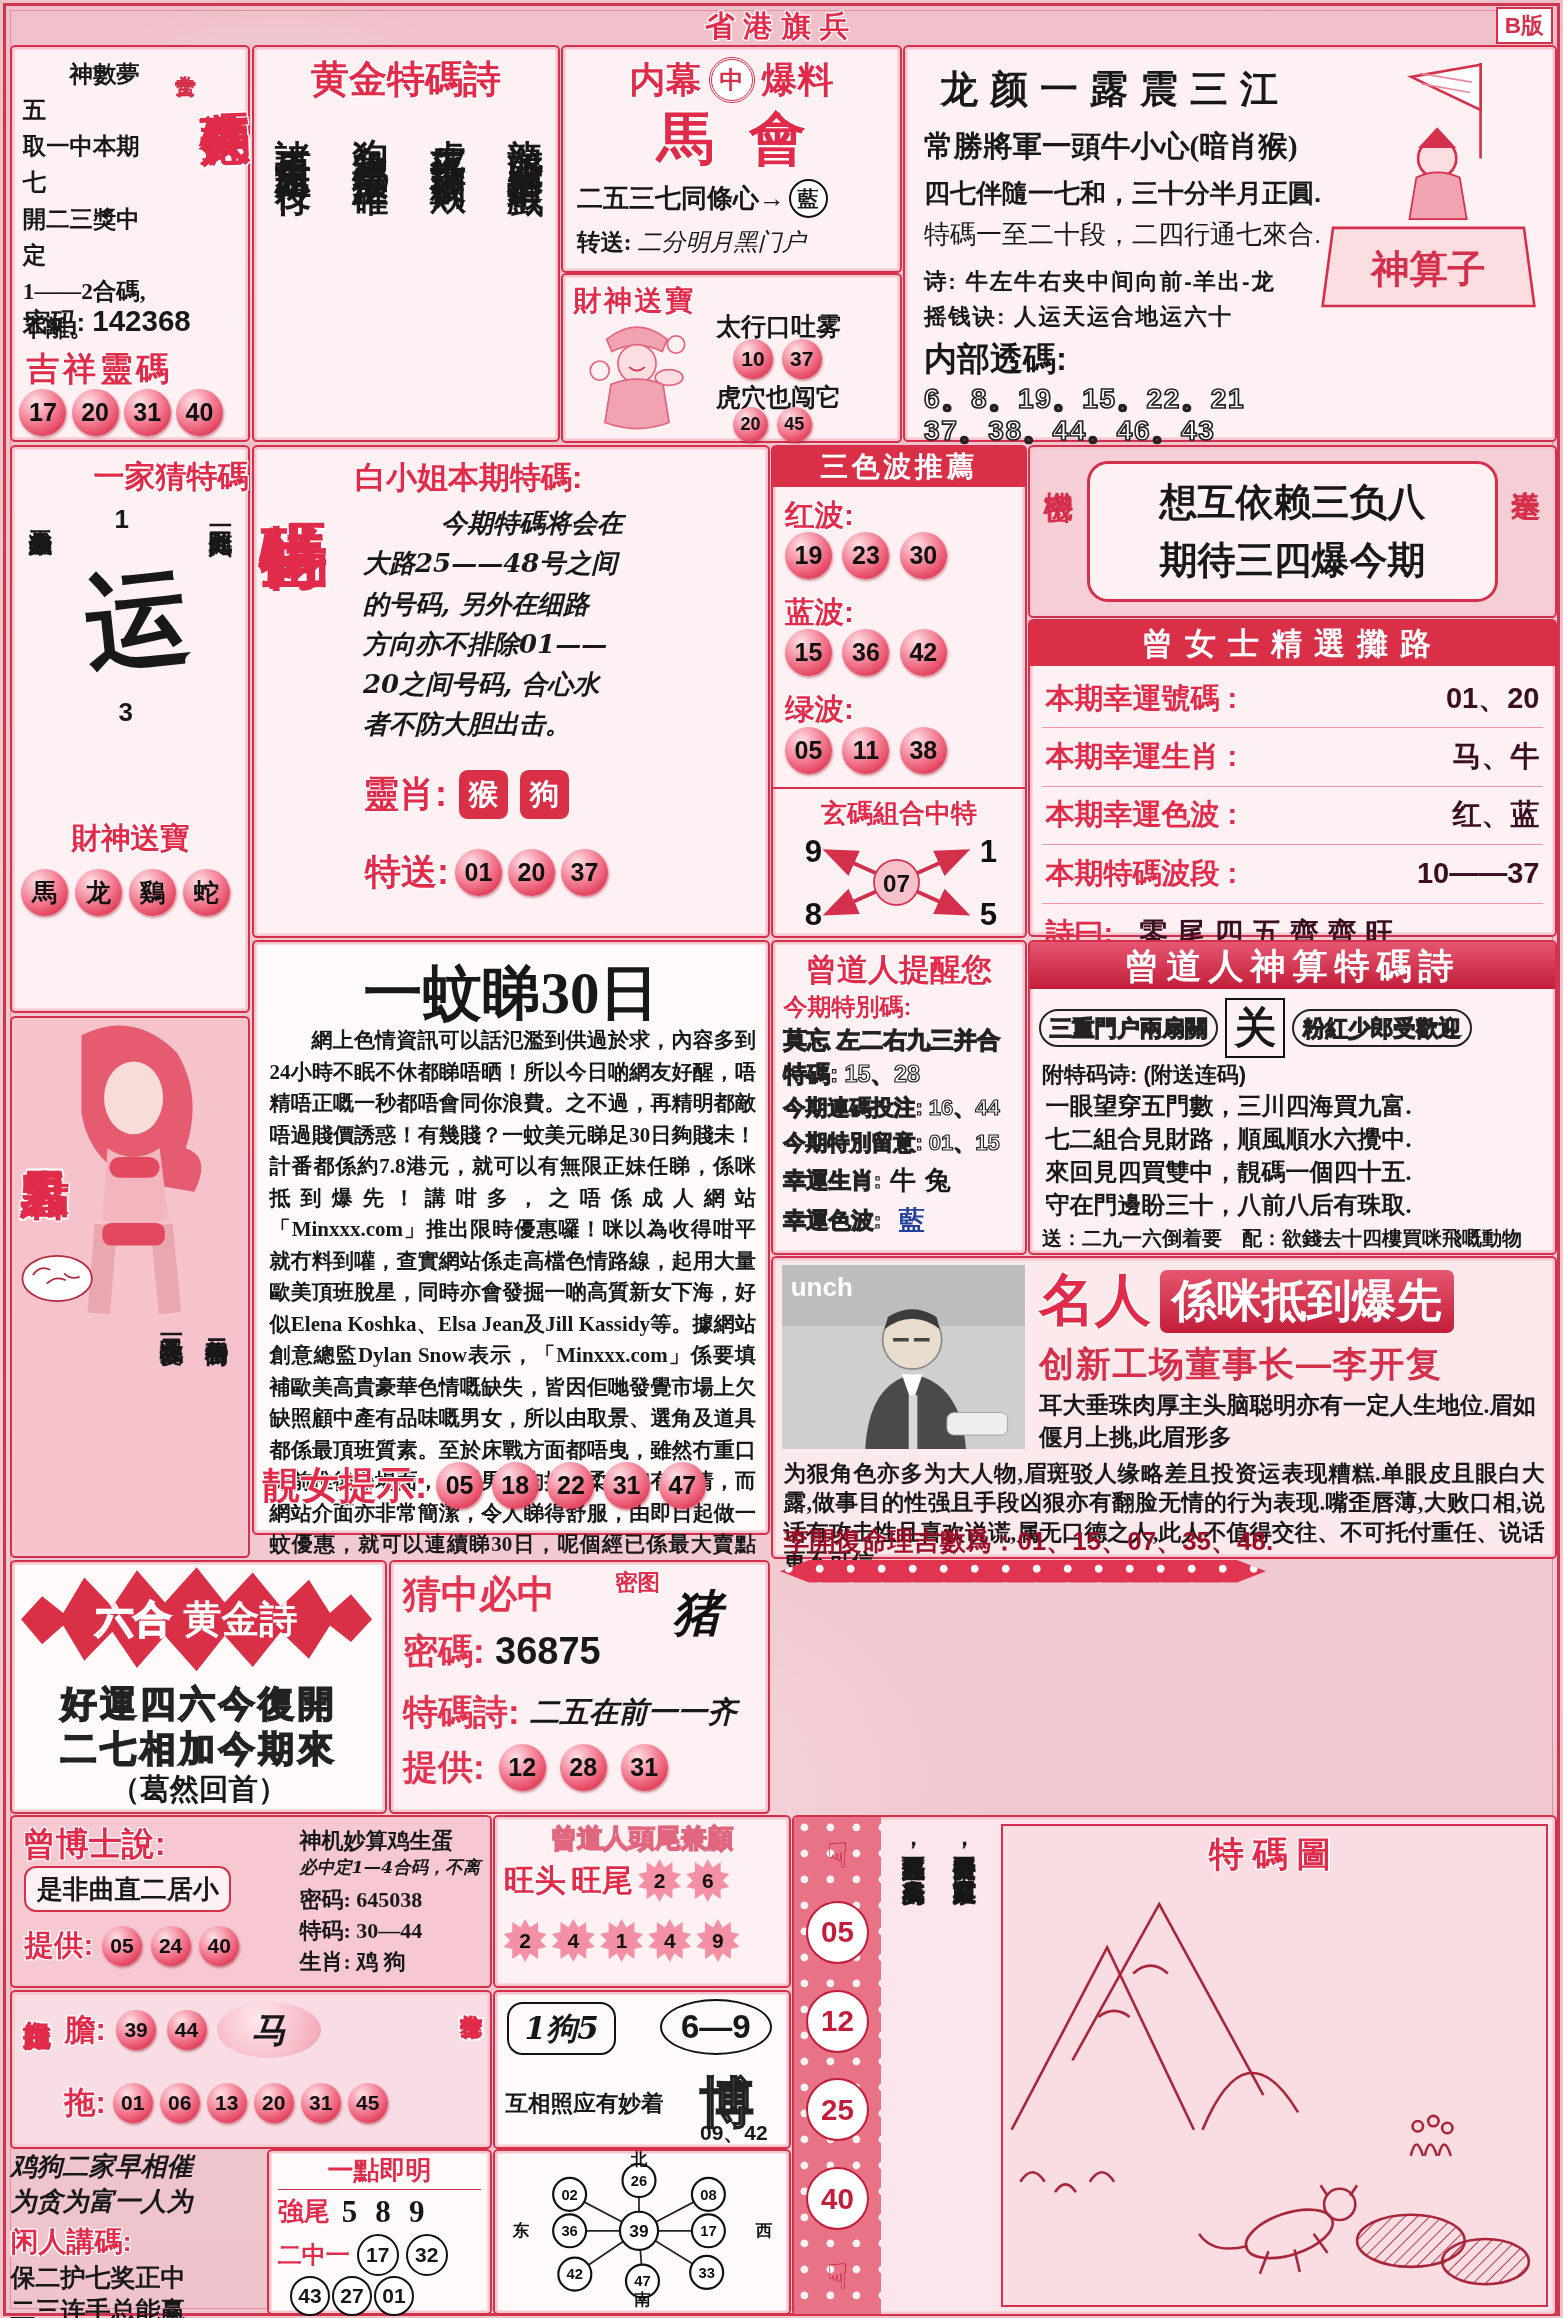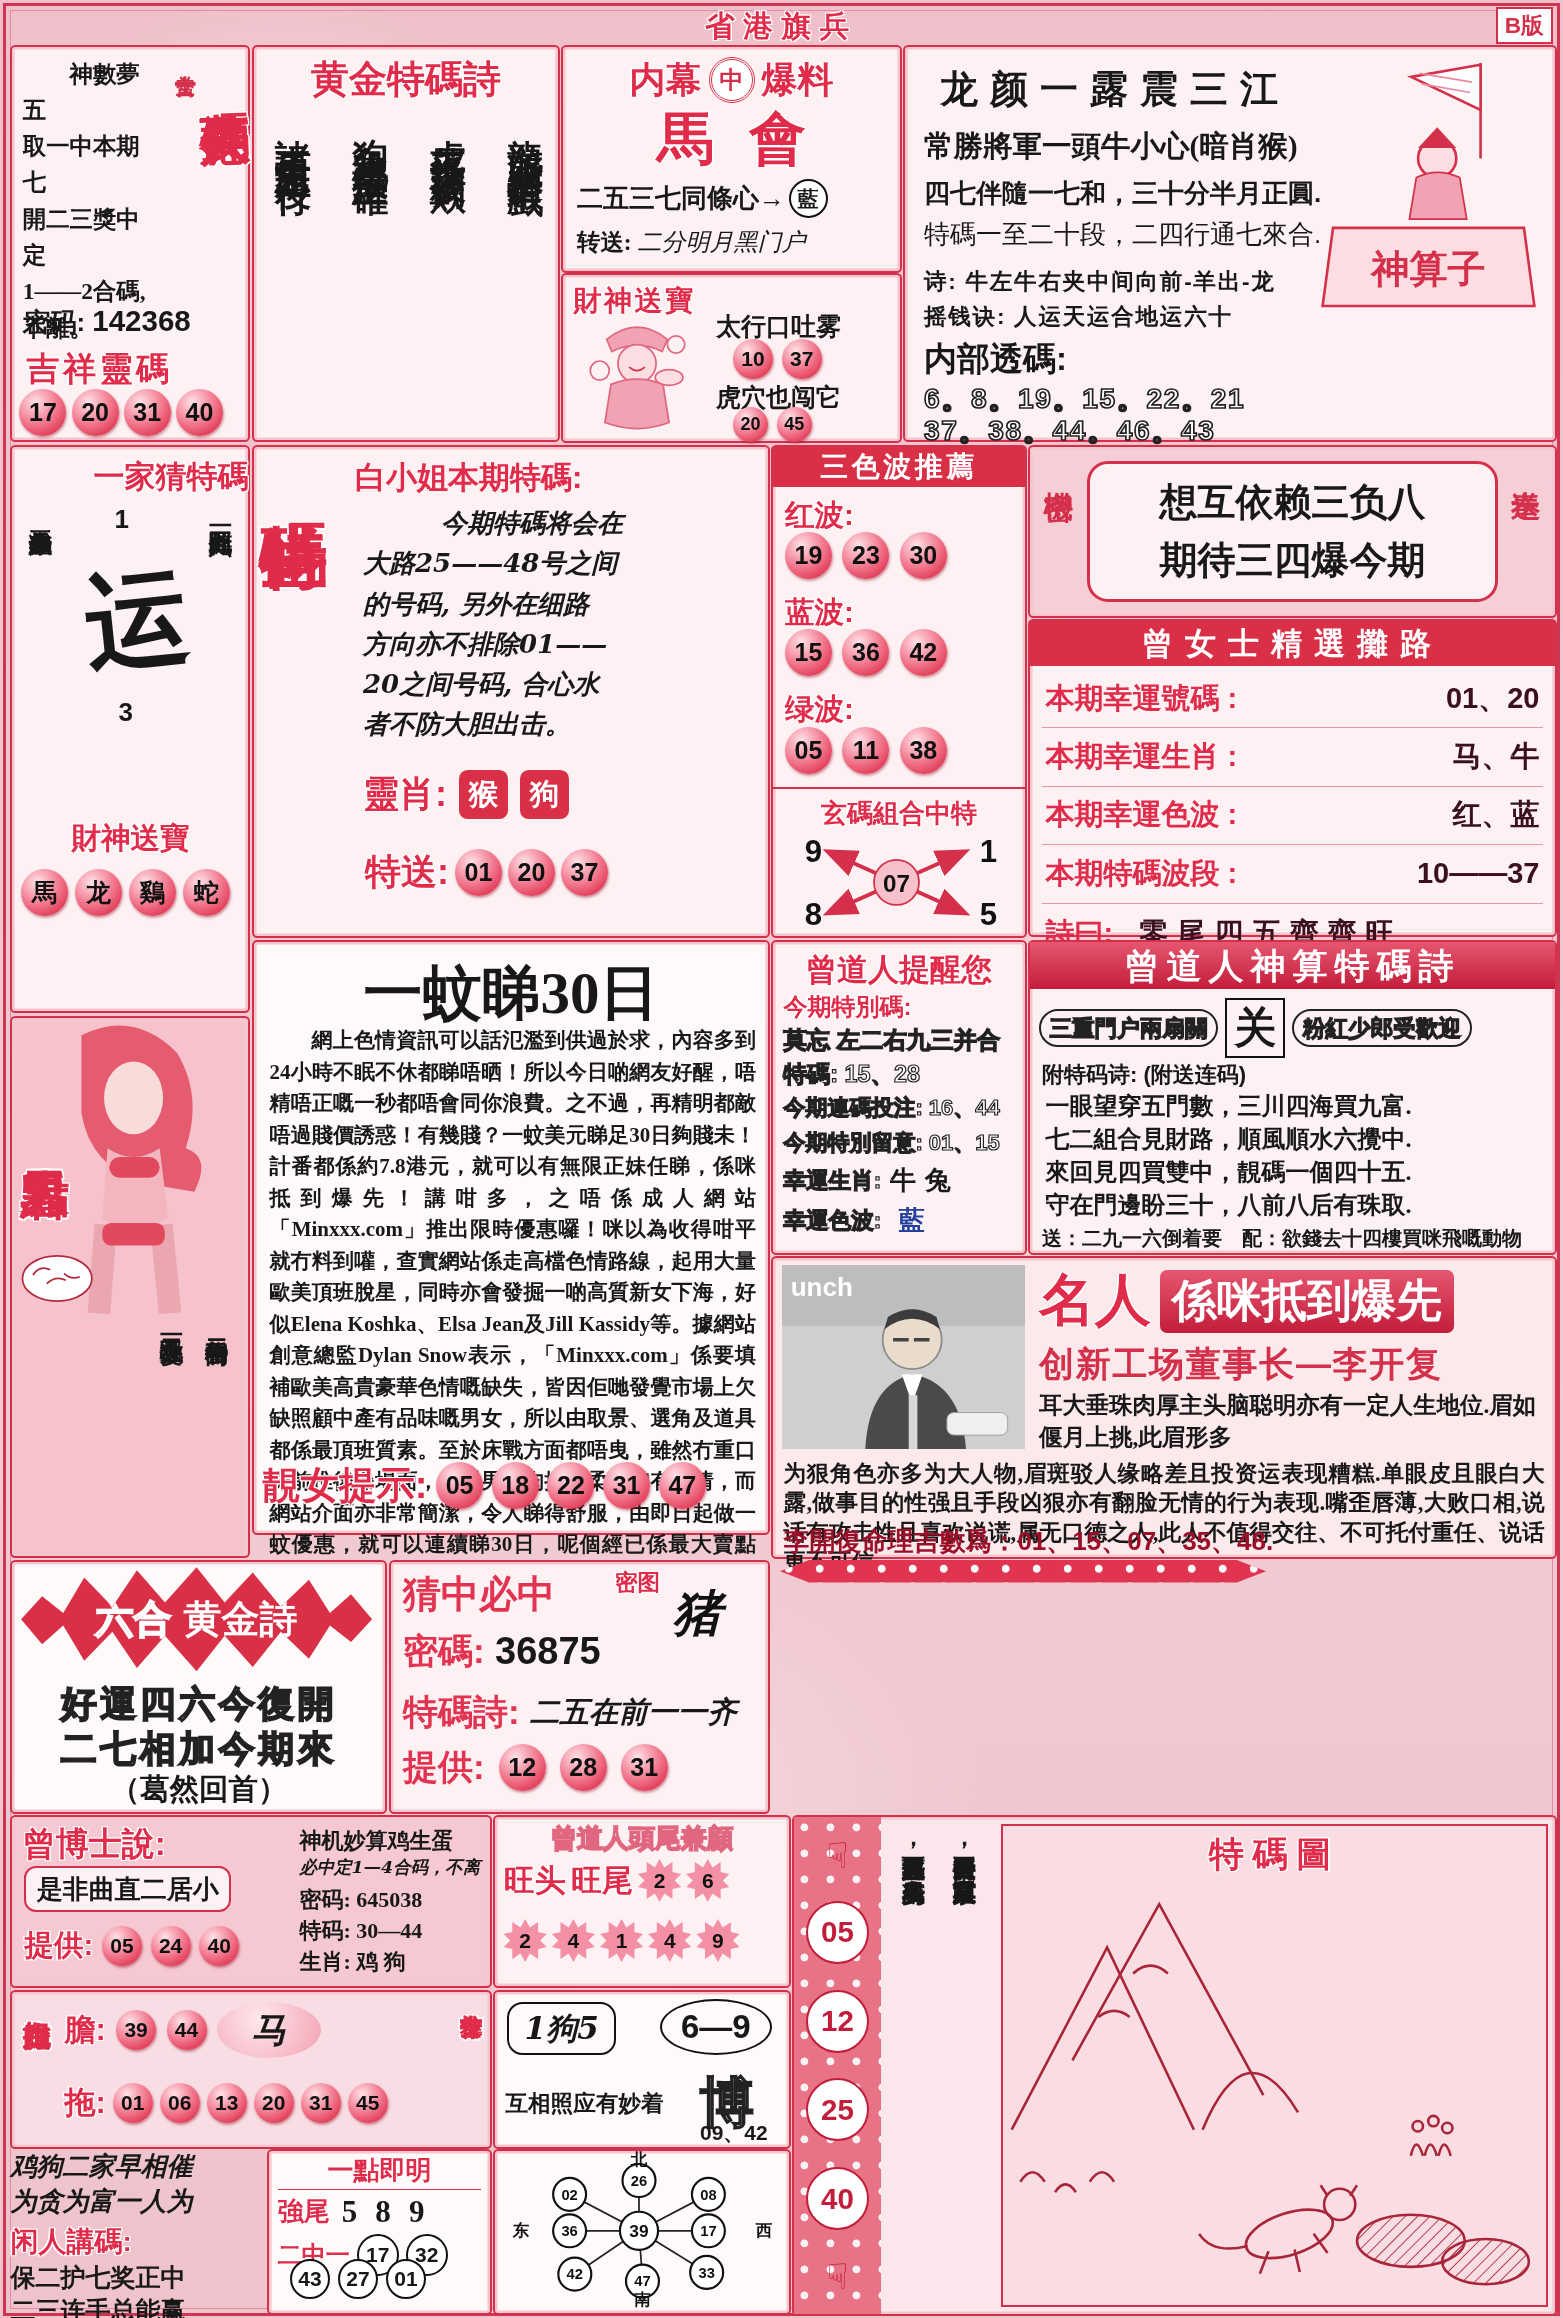--- a/index.html
+++ b/index.html
@@ -483,21 +483,21 @@
     <div class="a ob" style="left:0;right:0;top:1.7px;text-align:center;font-size:26px">一點即明</div>
     <div class="a row" style="left:8.7px;top:38px;gap:12px;border-top:1.7px solid #d4304b;right:8.7px;padding-top:3.5px">
       <span class="ob" style="font-size:26px">強尾</span>
       <span class="serif" style="font-size:31px;font-weight:900;letter-spacing:5.2px">5 8 9</span>
     </div>
     <div class="a row" style="left:8.7px;top:83px;gap:7px">
       <span class="ob" style="font-size:24px">二中一</span>
       <span class="circ-o" style="width:38px;height:38px">17</span>
       <span class="circ-o" style="width:38px;height:38px">32</span>
     </div>
-    <div class="a row" style="left:21px;top:108px;gap:8px">
+    <div class="a row" style="left:21px;top:125px;gap:2px">
       <span class="circ-o" style="width:36px;height:36px">43</span>
       <span class="circ-o" style="width:36px;height:36px">27</span>
       <span class="circ-o" style="width:36px;height:36px">01</span>
     </div>
   </div>
 
   <div class="box" style="left:493px;top:2149px;width:294px;height:162px;background:#fefafa">
     <svg width="288" height="157" viewBox="0 0 332 181">
       <g stroke="#222" stroke-width="2">
         <line x1="166" y1="92" x2="166" y2="34"></line>

